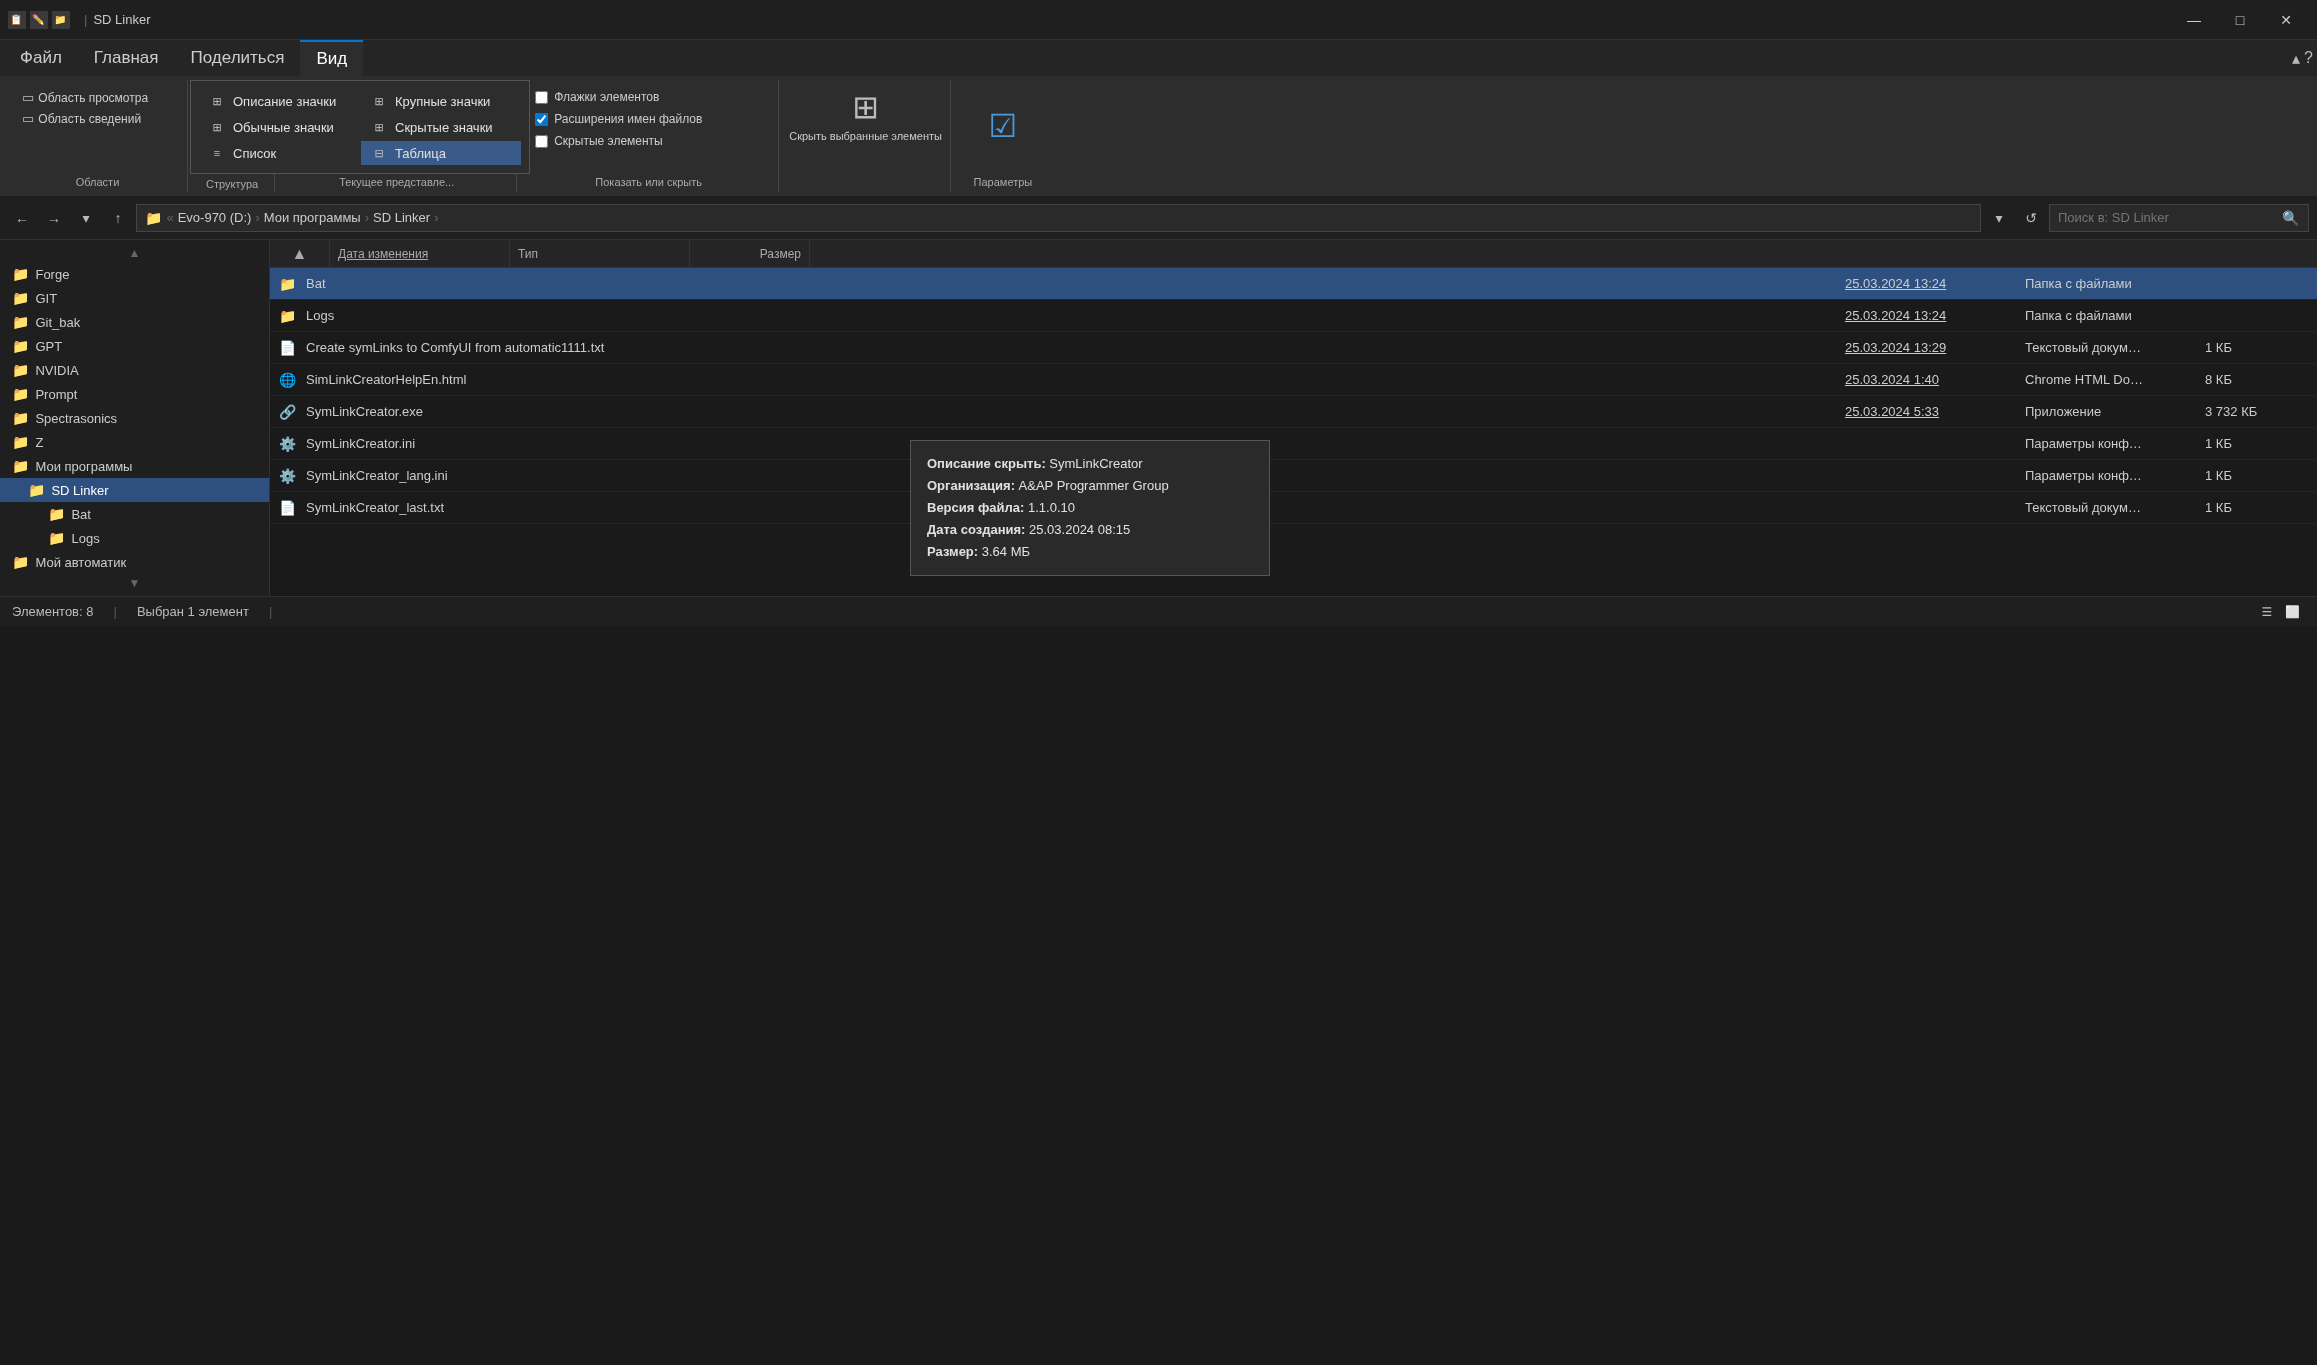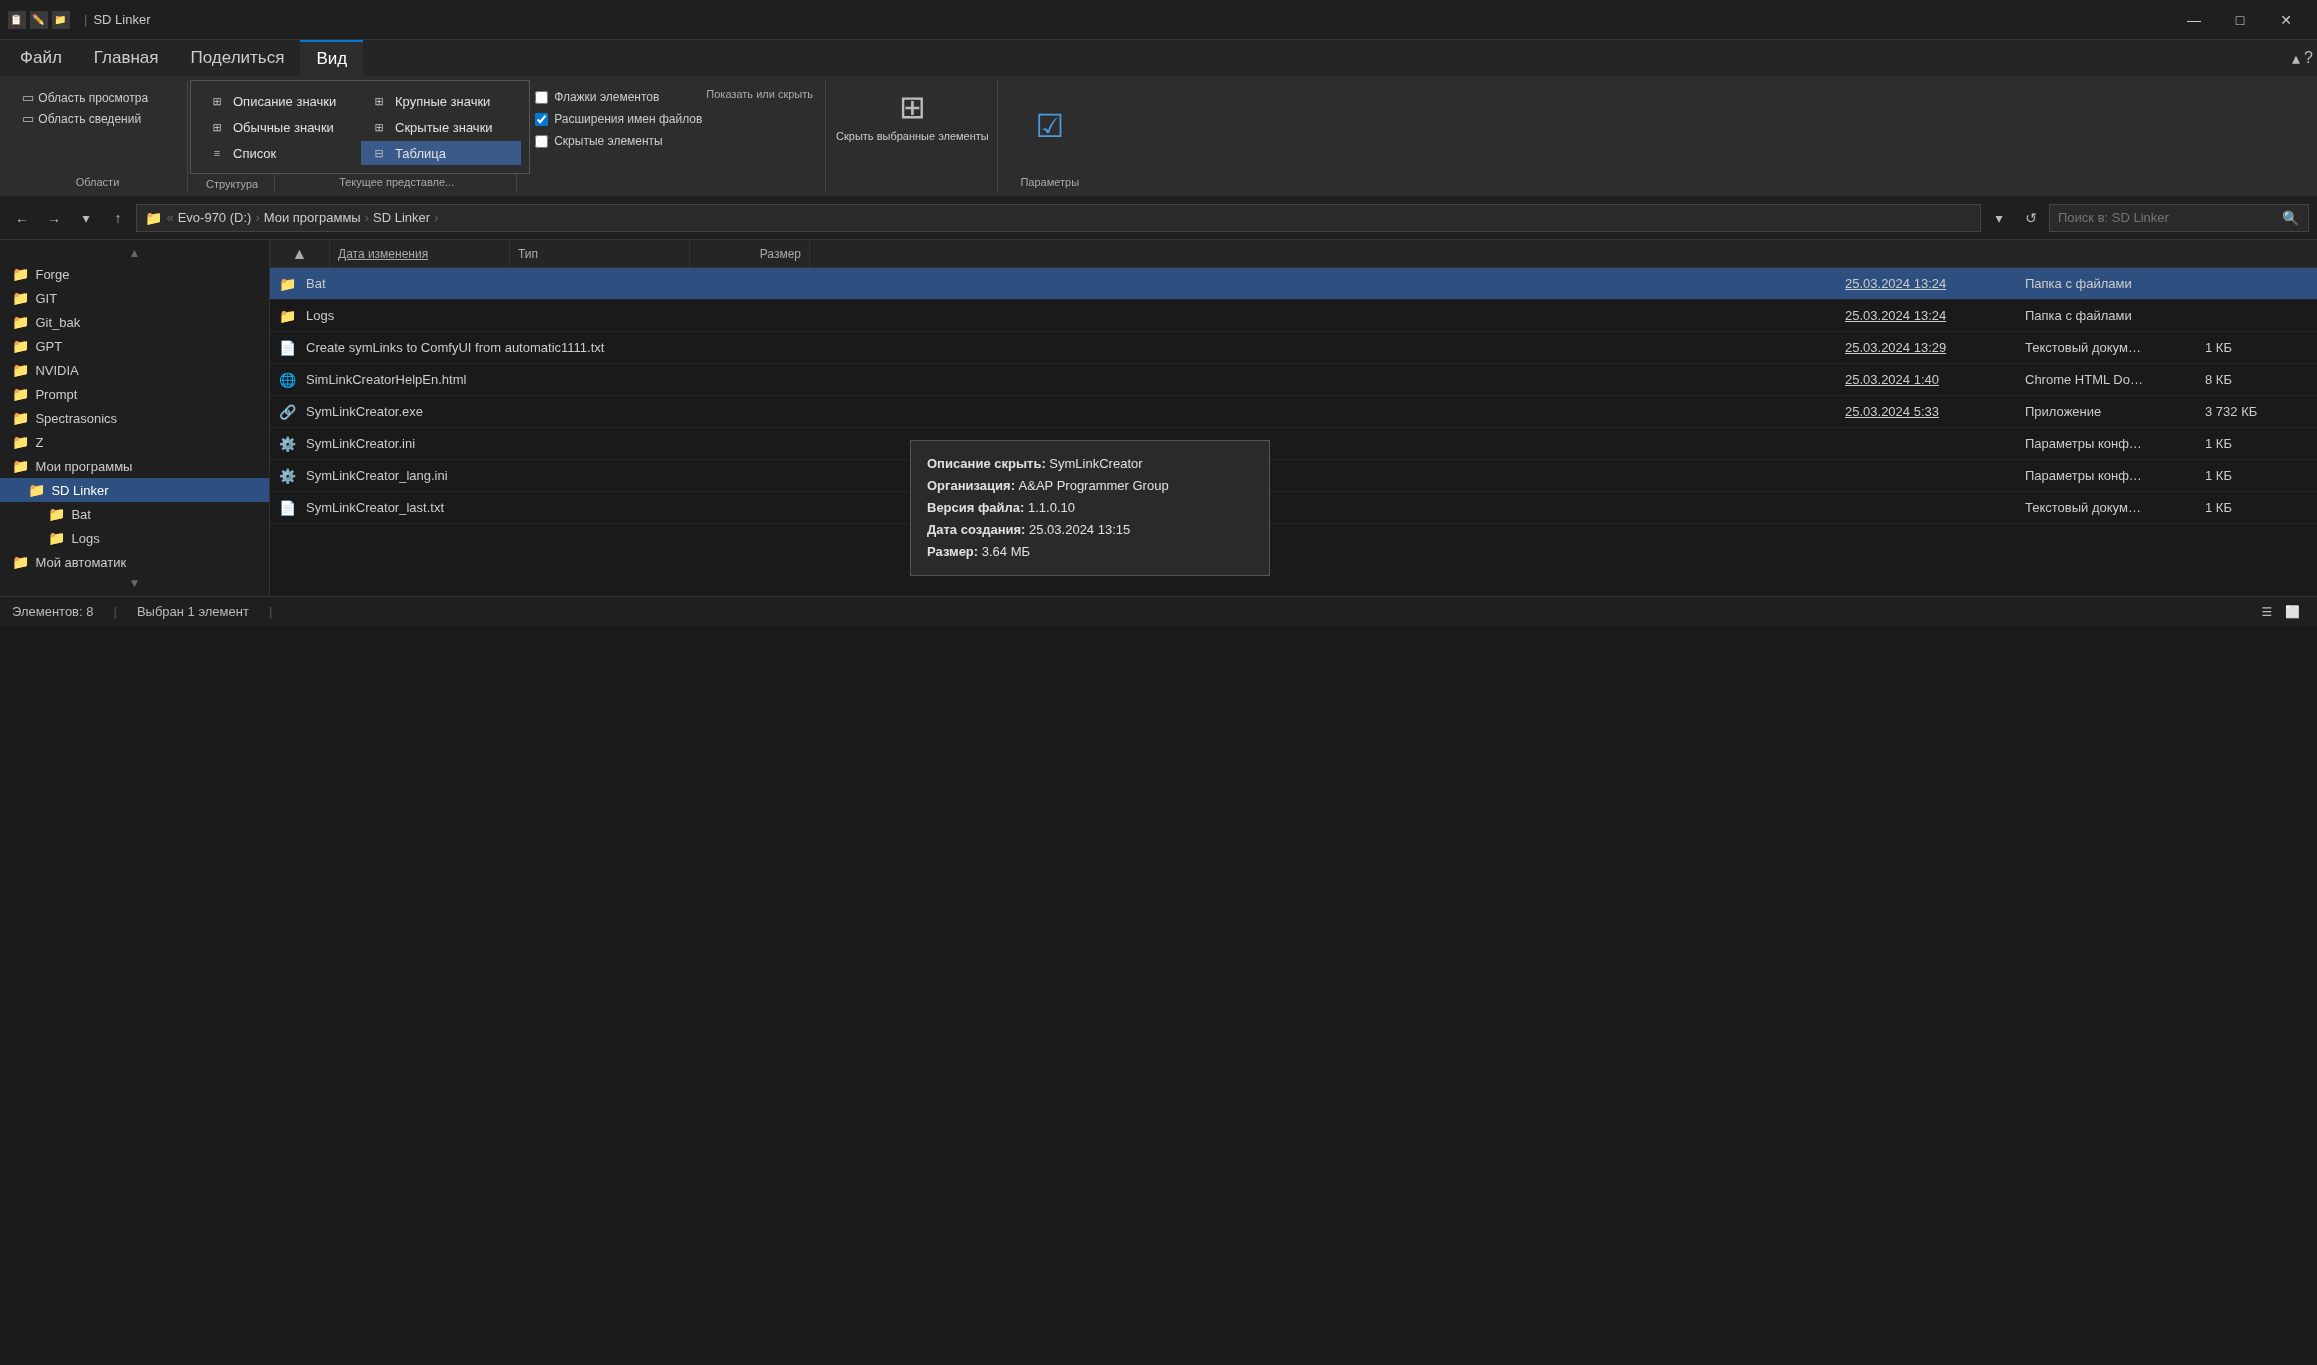--- a/index.html
+++ b/index.html
@@ -385,21 +385,21 @@
         <div style="display:flex; align-items:center; gap:2px;">
           <span style="font-size:22px; color:#bbb;">⊞</span>
           <span style="font-size:11px; color:#bbb;">▼</span>
         </div>
         <span style="font-size:11px; color:#ccc;">Текущее представле...</span>
       </div>
     </div>
     <div class="ribbon-group-label" style="text-align:center; font-size:11px; color:#aaa; margin-top:4px;">Текущее представле...</div>
   </div>
 
-  <div style="display:flex; flex-direction:row; border-right:1px solid #444; padding:4px 12px; min-width:260px;">
+  <div style="display:flex; flex-direction:column; border-right:1px solid #444; padding:4px 12px; min-width:260px;">
     <div style="flex:1; display:flex; flex-direction:column; gap:4px; padding-top:4px;">
       <div class="checkbox-row">
         <input type="checkbox" style="">
         <span>Флажки элементов</span>
       </div>
       <div class="checkbox-row">
         <input type="checkbox" checked="" style="">
         <span>Расширения имен файлов</span>
       </div>
       <div class="checkbox-row">
@@ -602,21 +602,21 @@
       </div>
       <div class="file-cell col-date"></div>
       <div class="file-cell col-type">Текстовый докум…</div>
       <div class="file-cell col-size">1 КБ</div>
     </div>
 
     <div class="tooltip">
       <div><strong>Описание скрыть:</strong> <span>SymLinkCreator</span></div>
       <div><strong>Организация:</strong> <span>A&amp;AP Programmer Group</span></div>
       <div><strong>Версия файла:</strong> <span>1.1.0.10</span></div>
-      <div><strong>Дата создания:</strong> <span>25.03.2024 13:15</span></div>
+      <div><strong>Дата создания:</strong> <span>25.03.2024 08:15</span></div>
       <div><strong>Размер:</strong> <span>3.64 МБ</span></div>
     </div>
 
   </div>
 </div>
 
 <div class="statusbar">
   <span>Элементов: 8</span>
   <span class="statusbar-sep">|</span>
   <span>Выбран 1 элемент</span>

